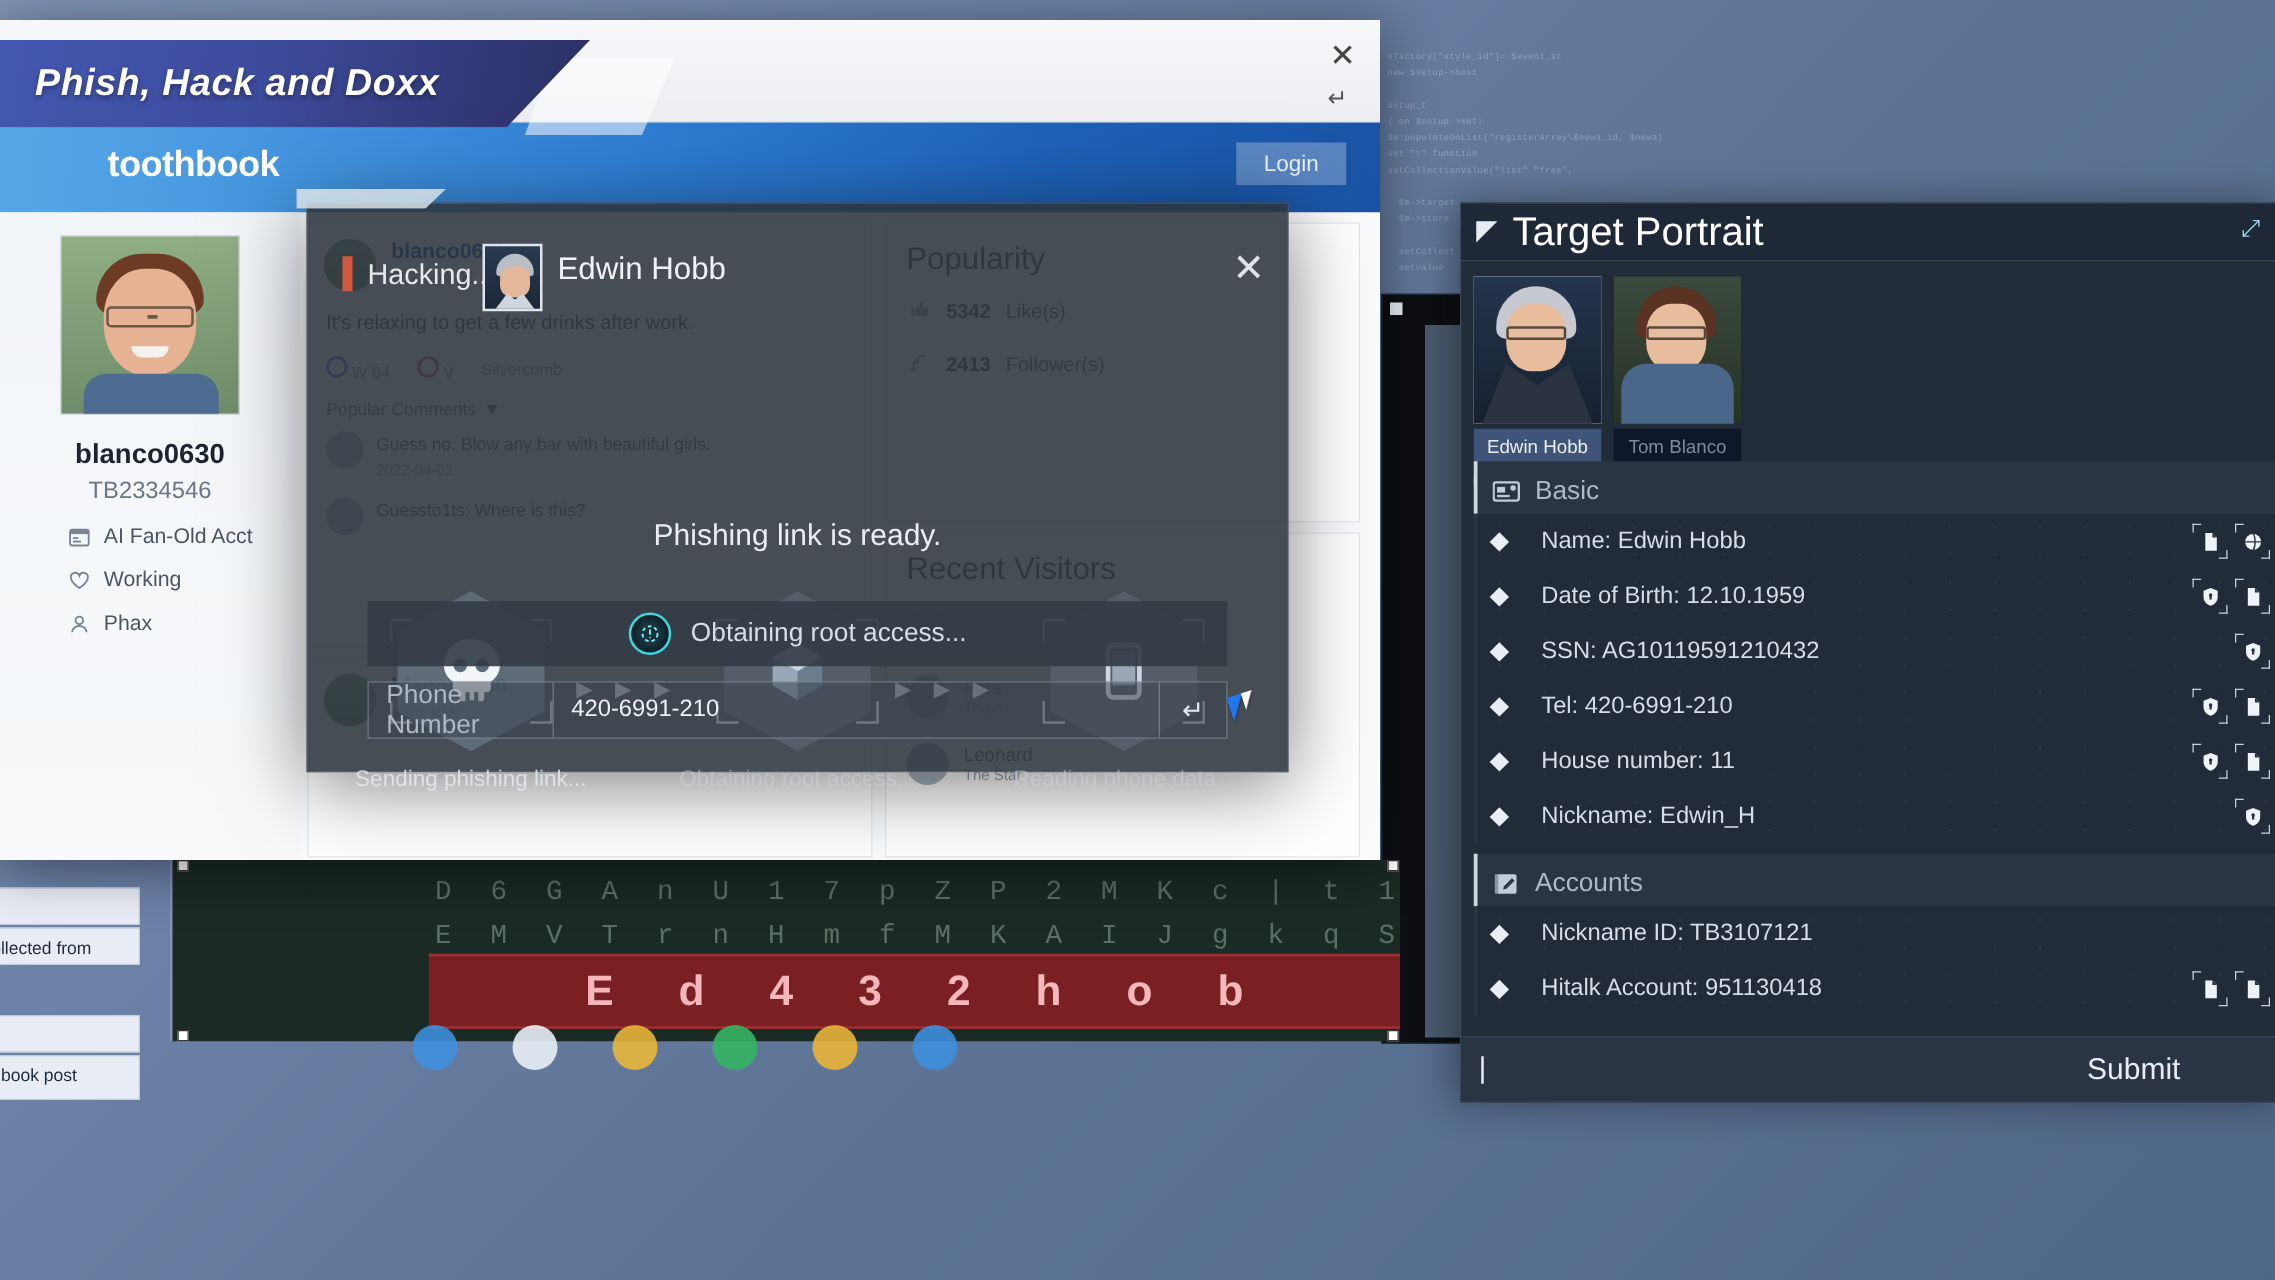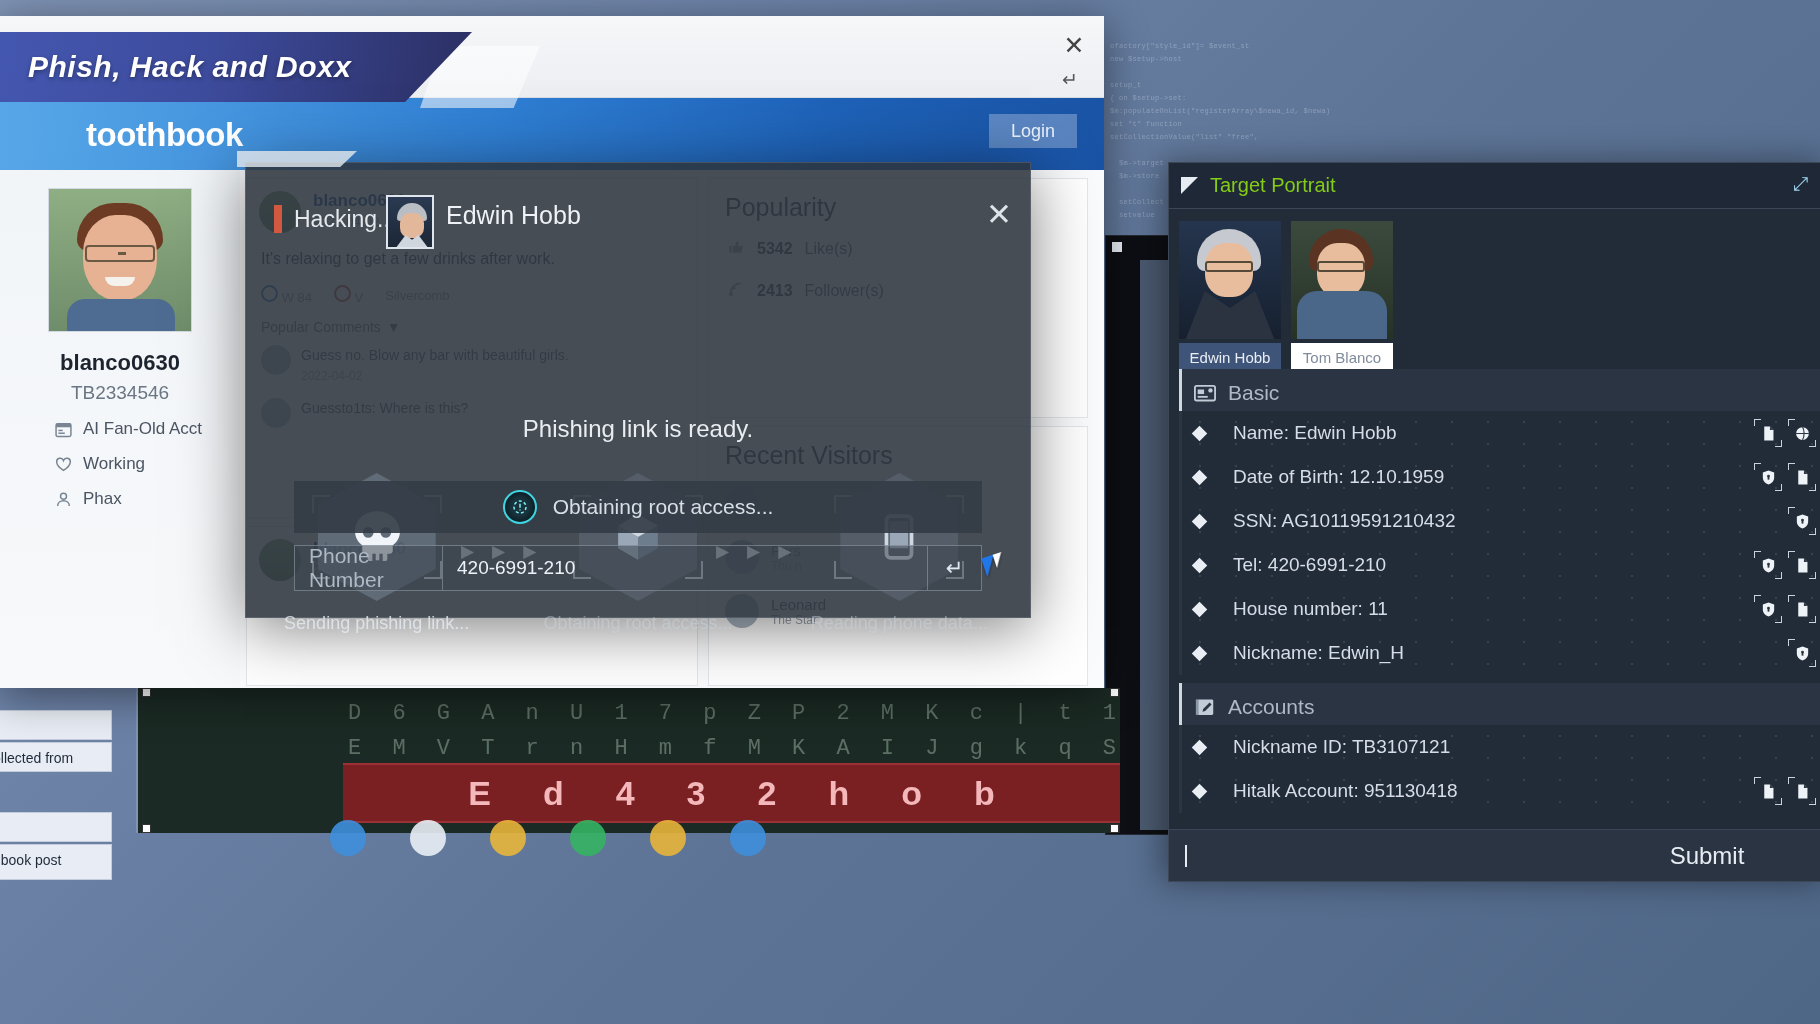--- a/index.html
+++ b/index.html
@@ -120,21 +120,21 @@
     clip-path: polygon(18% 0, 100% 0, 78% 100%, 0 100%);
   }
 
   
   #tb-header {
     position: absolute; left: 0; top: 82px; width: 100%; height: 72px;
     background: linear-gradient(95deg, #57a7e8 0%, #2f7fd4 45%, #1e62b8 75%, #1a53a5 100%);
   }
   #tb-logo {
     position: absolute; left: 86px; top: 18px;
-    color: #fff; font-size: 33px; font-weight: bold; letter-spacing: -0.5px;
+    color: #fff; font-size: 29px; font-weight: bold; letter-spacing: -0.5px;
   }
   #tb-login {
     position: absolute; right: 27px; top: 16px; width: 88px; height: 34px;
     background: rgba(255,255,255,.28); color: #eaf2fb; border: none;
     font-size: 18px; cursor: pointer;
   }
 
   
   #tb-body { position: absolute; left: 0; top: 154px; width: 100%; height: 518px; background: #fafbfc; overflow:hidden;}
   #profile-col {
@@ -284,38 +284,38 @@
     box-shadow: -6px 0 30px rgba(0,0,0,.4);
   }
   #tp-header {
     position: relative; height: 46px; background: #1f2836;
     border-bottom: 1px solid #3a4556; display:flex; align-items:center;
   }
   #tp-corner {
     width: 0; height: 0; margin-left: 12px;
     border-left: 17px solid #e7ecf2; border-bottom: 17px solid transparent;
   }
-  #tp-title { margin-left: 12px; font-size: 20px; color: #84cc16; }
+  #tp-title { margin-left: 12px; font-size: 32px; color: #ffffff; }
   #tp-expand { position:absolute; right: 10px; top: 10px; width: 24px; height: 24px; color:#9fd8ef; font-size:19px; line-height:22px;}
   #tp-portraits { display:flex; gap: 10px; padding: 12px 0 0 10px; }
   .tp-card { width: 102px; }
   .tp-img { width: 102px; height: 118px; position: relative; overflow:hidden; background: #1b2738; }
   .tp-img.sel { outline: 2px solid #dfe6ee; outline-offset: -2px; }
   .tp-img .bc1 { position:absolute; inset:0; background: linear-gradient(#25354e,#16202f); }
   .tp-img .bc2 { position:absolute; inset:0; background: linear-gradient(#3c4a3e,#273226); }
   .tp-img .hair { position:absolute; left:18px; top:8px; width:64px; height:42px; border-radius:34px 34px 8px 8px; }
   .tp-img .face { position:absolute; left:26px; top:22px; width:48px; height:54px; border-radius:42%; background:#e8bd9d;}
   .tp-img .body { position:absolute; left:6px; top:70px; width:90px; height:50px;}
   .tp-img .gl { position:absolute; left:26px; top:40px; width:48px; height:11px; border:2px solid #55493a; border-radius:3px;}
   .tp-name {
     height: 28px; margin-top: 4px; display:flex; align-items:center; justify-content:center;
     font-size: 15px;
   }
   .tp-name.active { background: #3e5478; color: #e9eef5; }
-  .tp-name.inactive { background: #ffffff; color: #7f8b9b; }
+  .tp-name.inactive { background: #0f172a; color: #7f8b9b; }
   #tp-divider { height: 4px; background: #e7ecf2; margin: 12px 10px 0; }
 
   #tp-scroll { position:absolute; left: 10px; right: 0; top: 206px; bottom: 62px; }
   .tp-section-head {
     display:flex; align-items:center; gap: 12px; padding: 12px 0 6px 12px;
     background: #2a3442; border-left: 3px solid #cfd7e1;
   }
   .tp-section-head .sic { width: 22px; height: 18px; color: #c2ccd8; }
   .tp-section-head .stx { font-size: 21px; color: #aeb9c6; }
   .tp-rows { border-left: 3px solid #2a3442; }

